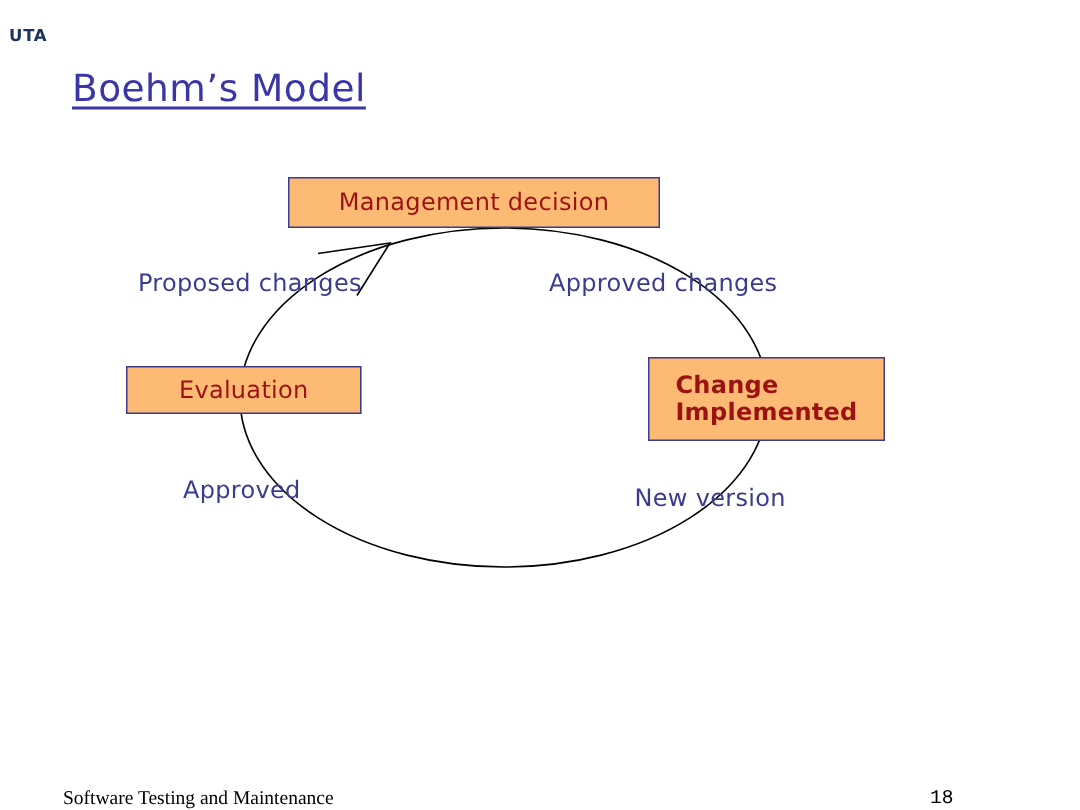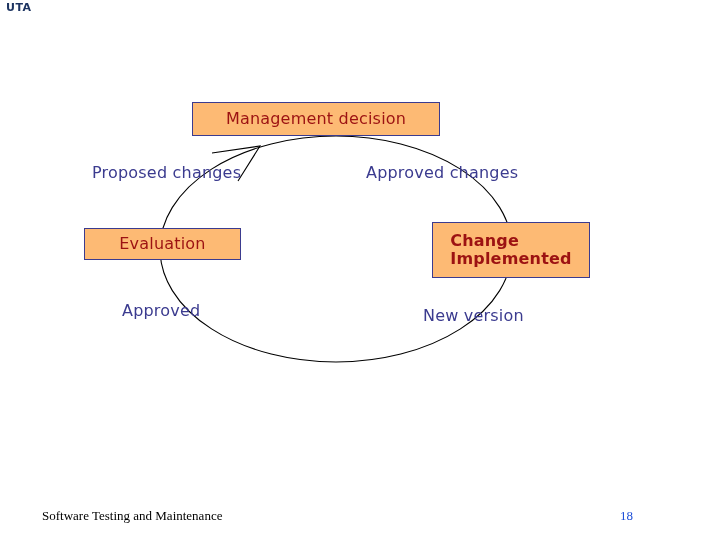--- a/index.html
+++ b/index.html
@@ -11,21 +11,21 @@
   body {
     width: 720px;
     height: 540px;
     position: relative;
     overflow: hidden;
     font-family: "DejaVu Sans", sans-serif;
     -webkit-font-smoothing: none;
   }
   .slide {
     position: absolute;
-    left: 0; top: 0;
+    left: 0; top: 16px;
     width: 720px;
     height: 424px;
     background: #ffffff;
   }
 
   
   .logo {
     position: absolute;
     left: 6px;
     top: 2px;
@@ -133,32 +133,33 @@
     top: 508px;
     font-family: "Liberation Serif", serif;
     font-size: 13px;
     color: #000000;
     white-space: nowrap;
   }
   .footer-page {
     position: absolute;
     left: 620px;
     top: 508px;
-    font-family: Liberation Serif, serif;
+    font-family: Liberation Mono, monospace;
     font-size: 13px;
-    color: #1d4ed8;
+    color: #000000;
   }
 </style>
 </head>
 <body>
 
 <div class="slide">
 
   <div class="logo">UTA</div>
 
+  <div class="slide-title">Boehm’s Model</div>
 
   <div class="diagram">
 
     <svg class="ellipse-svg" viewBox="0 0 720 470">
       <ellipse cx="336" cy="249" rx="176" ry="113" fill="none" stroke="#000000" stroke-width="1.1"></ellipse>
 
       <path d="M 212 153 L 260 146 L 238 181" fill="none" stroke="#000000" stroke-width="1.1" stroke-linejoin="miter" stroke-linecap="butt"></path>
     </svg>
 
     <div class="node-box box-management">Management decision</div>

